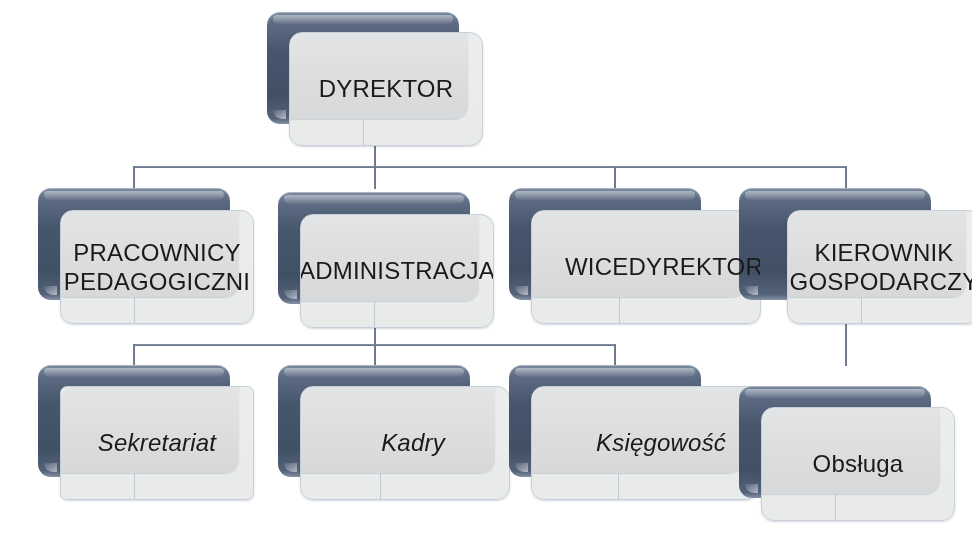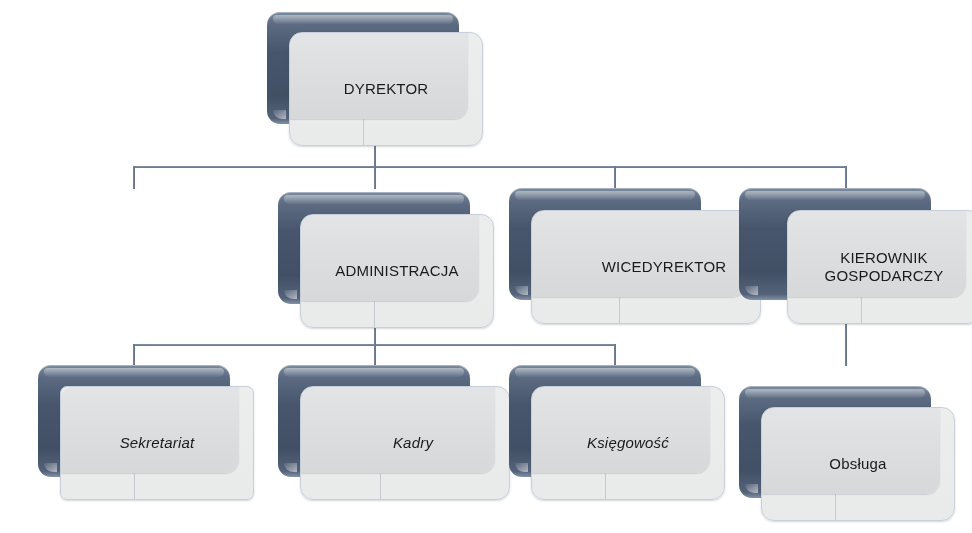--- a/index.html
+++ b/index.html
@@ -108,21 +108,21 @@
     width: 1px;
     height: 26px;
     background: rgba(150,162,178,0.45);
   }
 
   .node .label {
     position: relative;
     z-index: 2;
     text-align: center;
     color: #1a1a1a;
-    font-size: 15px;
+    font-size: 24px;
     line-height: 1.22;
     letter-spacing: 0.2px;
     padding: 0 12px;
     white-space: pre-line;
   }
   .node.italic .label {
     font-style: italic;
   }
 </style>
 </head>
@@ -146,20 +146,29 @@
 
   <div class="node" style="left:267px; top:12px; width:192px; height:112px;">
     <div class="back"></div>
     <div class="front" style="left:22px; top:20px; width:192px; height:112px;">
       <div class="glass"></div>
       <div class="seam"></div>
       <div class="label">DYREKTOR</div>
     </div>
   </div>
 
+  <div class="node" style="left:38px; top:188px; width:192px; height:112px;">
+    <div class="back"></div>
+    <div class="front" style="left:22px; top:22px; width:192px; height:112px;">
+      <div class="glass"></div>
+      <div class="seam"></div>
+      <div class="label">PRACOWNICY
+PEDAGOGICZNI</div>
+    </div>
+  </div>
 
   <div class="node" style="left:278px; top:192px; width:192px; height:112px;">
     <div class="back"></div>
     <div class="front" style="left:22px; top:22px; width:192px; height:112px;">
       <div class="glass"></div>
       <div class="seam"></div>
       <div class="label">ADMINISTRACJA</div>
     </div>
   </div>
 
@@ -195,29 +204,29 @@
     <div class="back"></div>
     <div class="front" style="left:22px; top:21px; width:192px; height:112px;padding-left:16px;">
       <div class="glass"></div>
       <div class="seam"></div>
       <div class="label">Kadry</div>
     </div>
   </div>
 
   <div class="node italic" style="left:509px; top:365px; width:192px; height:112px;">
     <div class="back"></div>
+    <div class="front" style="left:22px; top:21px; width:192px; height:112px;padding-left:33px;">
+      <div class="glass"></div>
+      <div class="seam"></div>
+      <div class="label">Księgowość</div>
+    </div>
+  </div>
+
+  <div class="node" style="left:739px; top:365px; width:192px; height:112px;margin-top:21px;">
+    <div class="back"></div>
     <div class="front" style="left:22px; top:21px; width:192px; height:112px;">
       <div class="glass"></div>
       <div class="seam"></div>
-      <div class="label">Księgowość</div>
-    </div>
-  </div>
-
-  <div class="node" style="left:739px; top:365px; width:192px; height:112px;margin-top:21px;">
-    <div class="back"></div>
-    <div class="front" style="left:22px; top:21px; width:192px; height:112px;">
-      <div class="glass"></div>
-      <div class="seam"></div>
       <div class="label">Obsługa</div>
     </div>
   </div>
 
 </div>
 
 </body></html>

